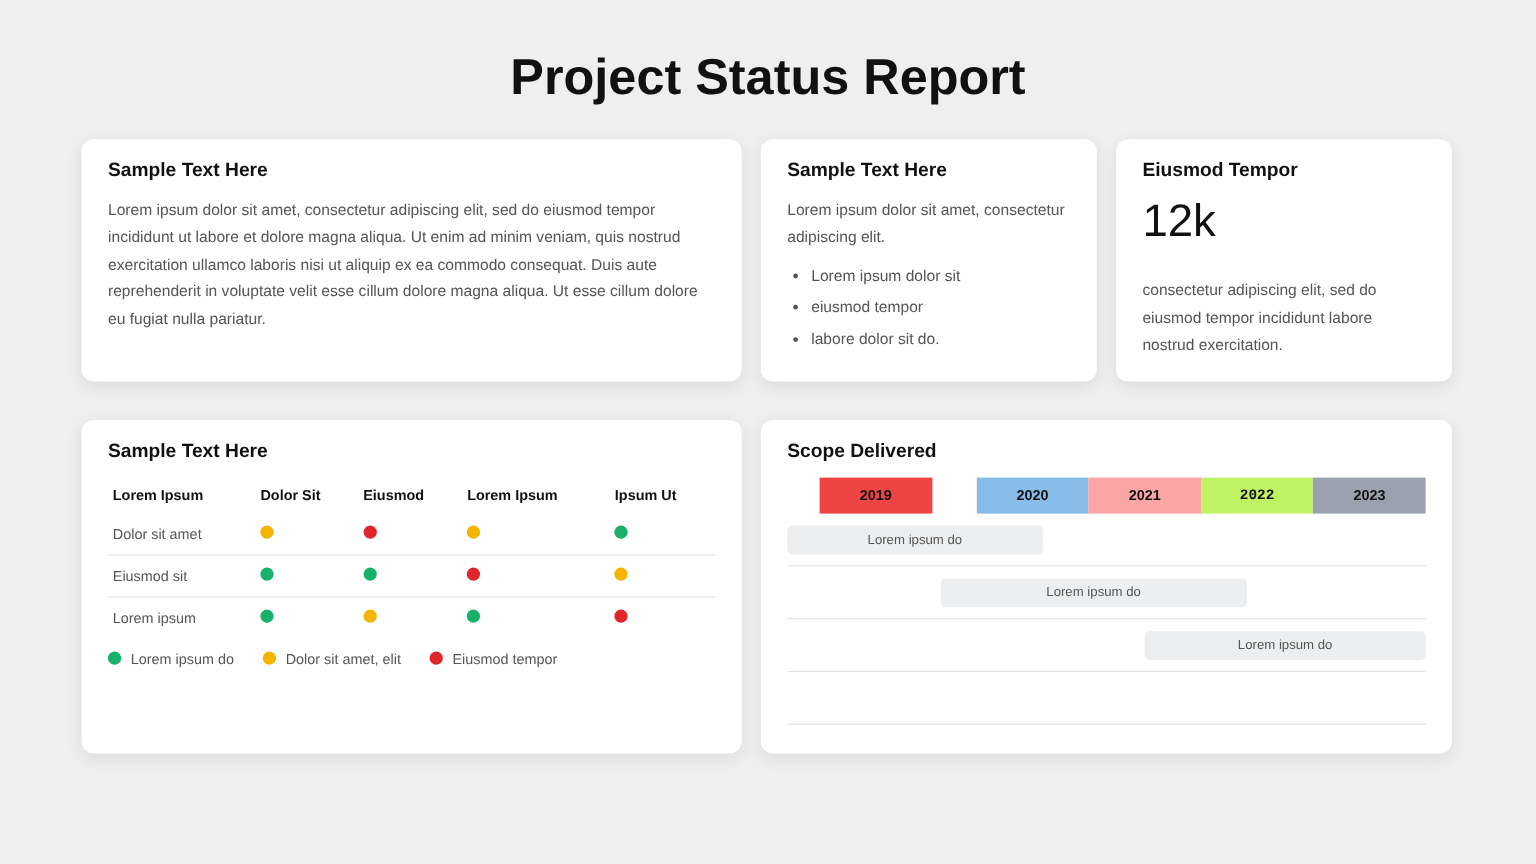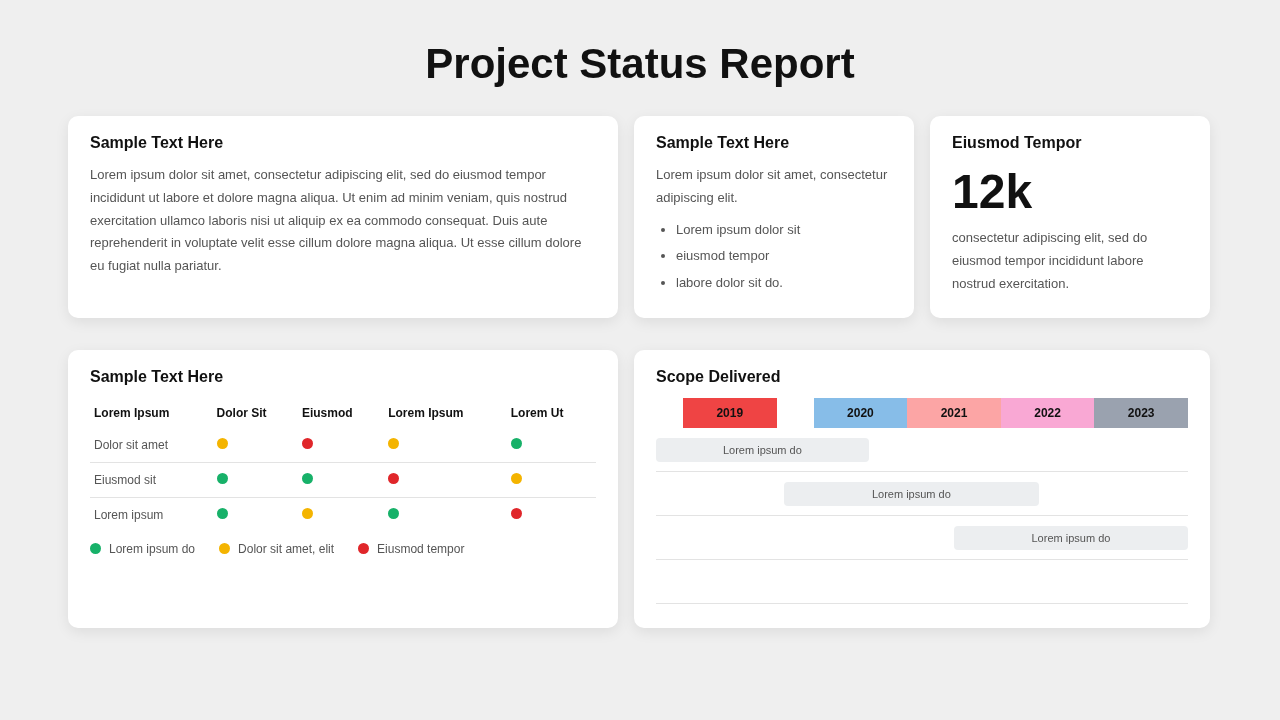--- a/index.html
+++ b/index.html
@@ -37,23 +37,23 @@
   .body-text {
     font-size: 13px;
     line-height: 1.75;
     color: #555;
   }
   .bullets { list-style: disc; padding-left: 20px; }
   .bullets li {
     font-size: 13px; color: #555; line-height: 1.6; margin-bottom: 6px;
   }
   .metric-big {
-    font-size: 48px;
-    font-weight: 700;
-    margin: 2px 0 8px;
+    font-size: 38px;
+    font-weight: 400;
+    margin: 2px 0 24px;
   }
 
   
   .row2 {
     display: grid;
     grid-template-columns: 550px 576px;
     gap: 16px;
     padding: 16px 68px 0;
   }
 
@@ -83,21 +83,21 @@
   .scope-header {
     display: flex; width: 100%; margin-top: 4px;
   }
   .scope-header div {
     flex: 1; text-align: center; font-size: 12px; font-weight: 700;
     padding: 8px 0;
   }
   .scope-header .c2019 { background:#ef4444;margin-left:27px; }
   .scope-header .c2020 { background:#87bde8;margin-left:37px; }
   .scope-header .c2021 { background:#fca5a5; }
-  .scope-header .c2022 { background:#f9a8d4; }
+  .scope-header .c2022 { background:#bef264;font-family:Liberation Mono, monospace; }
   .scope-header .c2023 { background:#9aa2af; }
   .scope-rows { position: relative; }
   .scope-row {
     border-bottom: 1px solid #e3e3e3; height: 44px; position: relative;
   }
   .gantt-bar {
     position: absolute; top: 10px; height: 24px; background:#eceef0;
     border-radius: 4px; font-size: 11px; color:#555;
     display:flex; align-items:center; justify-content:center;
   }
@@ -136,21 +136,21 @@
 <div class="row2">
   <div class="card">
     <div class="card-title">Sample Text Here</div>
     <table class="status-table">
       <thead>
           <tr>
         <th>Lorem Ipsum</th>
         <th>Dolor Sit</th>
         <th>Eiusmod</th>
         <th>Lorem Ipsum</th>
-        <th>Lorem Ut</th>
+        <th>Ipsum Ut</th>
       </tr>
         </thead>
       <tbody id="status-body">
           <tr>
             <td>Dolor sit amet</td>
             <td><span class="dot y"></span></td>
             <td><span class="dot r"></span></td>
             <td><span class="dot y"></span></td>
             <td><span class="dot g"></span></td>
           </tr>

